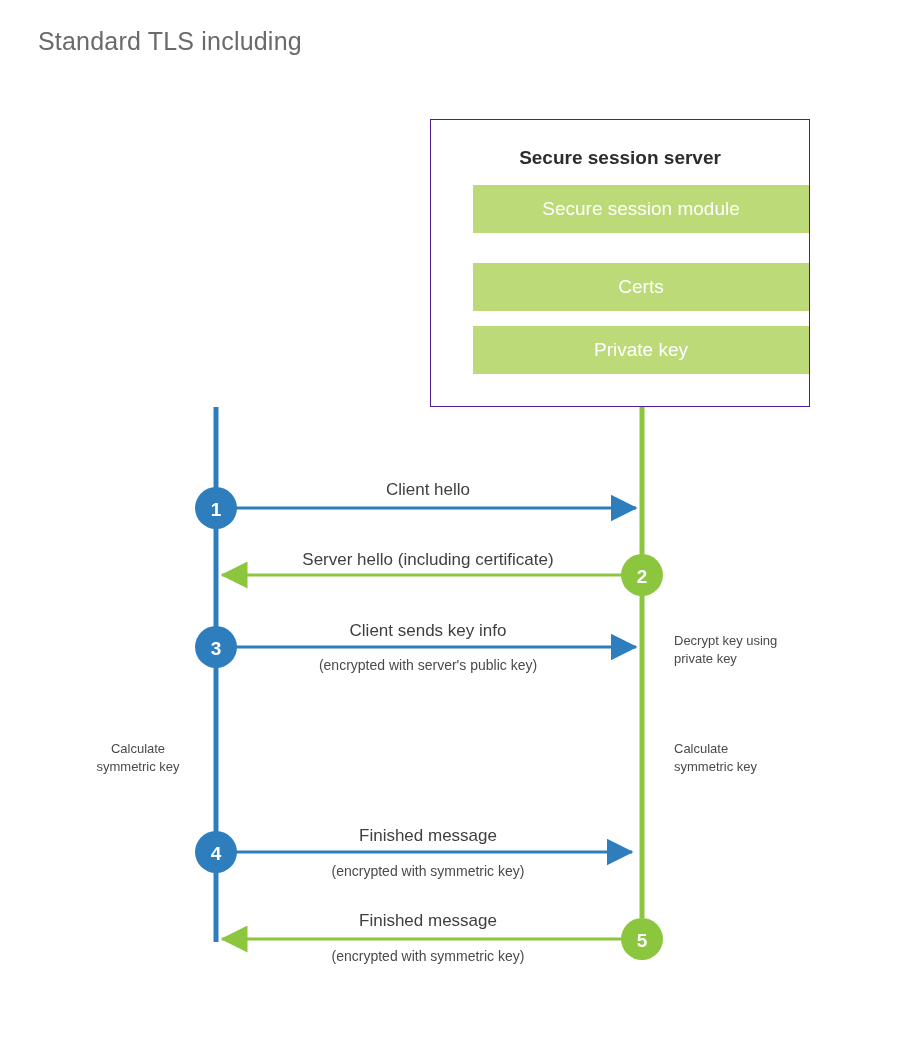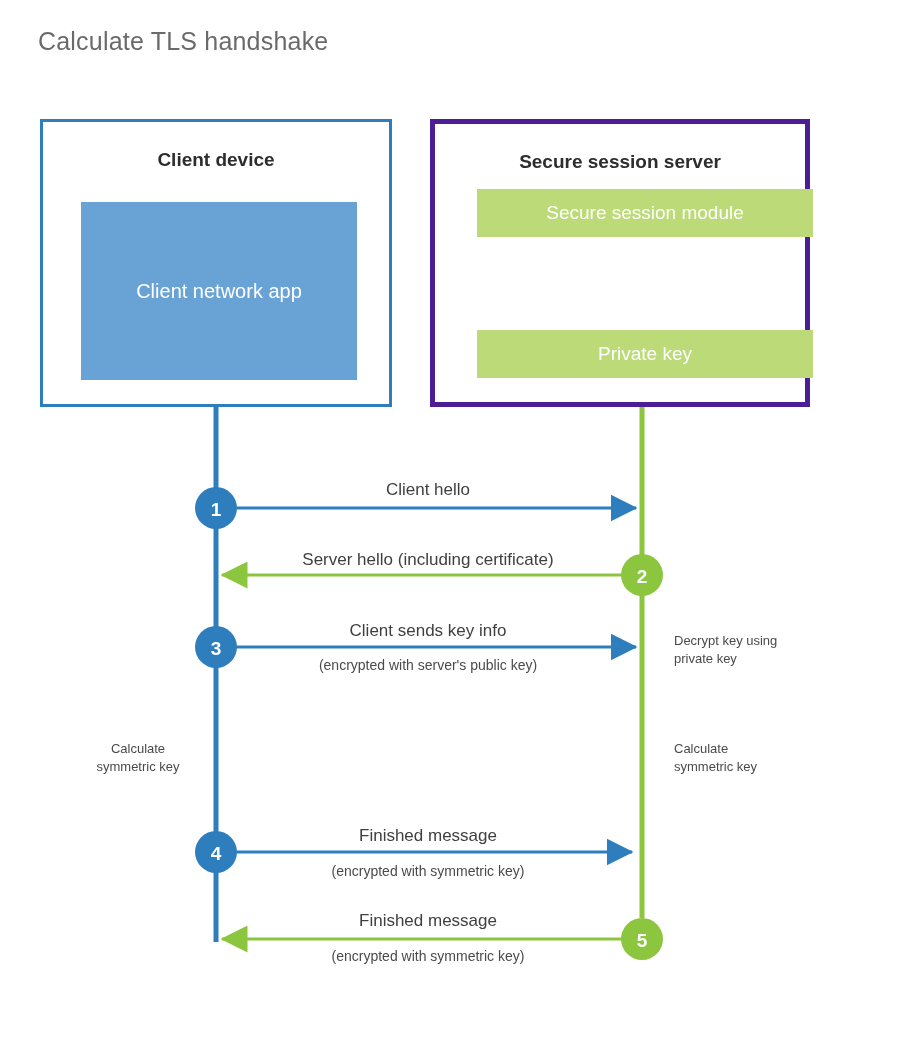--- a/index.html
+++ b/index.html
@@ -40,21 +40,21 @@
     top: 119px;
     width: 352px;
     height: 288px;
     border: 3px solid #2E7EBE;
   }
   #secure-server-box {
     left: 430px;
     top: 119px;
     width: 380px;
     height: 288px;
-    border: 5px solid #4c1d95;
+    border: 1px solid #4c1d95;
   }
   .party-title {
     position: absolute;
     left: 0;
     right: 0;
     top: 27px;
     text-align: center;
     font-size: 19px;
     font-weight: bold;
     color: #2d2d2d;
@@ -128,30 +128,27 @@
     fill: #4a4a4a;
   }
   .side-note-left { text-anchor: middle; }
   .side-note-right { text-anchor: start; }
 </style>
 </head>
 <body>
 
 <div id="diagram-root">
 
-  <div class="page-title">Calculate TLS handshake</div>
-
-  <div class="party-box" id="client-device-box">
-    <div class="party-title">Client device</div>
-    <div id="client-app-block">Client network app</div>
-  </div>
+  <div class="page-title">Standard TLS including</div>
+
 
   <div class="party-box" id="secure-server-box">
     <div class="party-title">Secure session server</div>
     <div class="server-module" id="server-module-0">Secure session module</div>
+    <div class="server-module" id="server-module-1">Certs</div>
     <div class="server-module" id="server-module-2">Private key</div>
   </div>
 
   <svg id="flow-svg" viewBox="0 0 900 1058">
     <defs>
       <marker id="arrow-blue-right" markerWidth="9" markerHeight="9" refX="8.5" refY="4.5" orient="auto" markerUnits="strokeWidth">
         <path d="M0,0 L9,4.5 L0,9 z" fill="#2E7EBE"></path>
       </marker>
       <marker id="arrow-green-left" markerWidth="9" markerHeight="9" refX="8.5" refY="4.5" orient="auto" markerUnits="strokeWidth">
         <path d="M0,0 L9,4.5 L0,9 z" fill="#8CC63E"></path>

